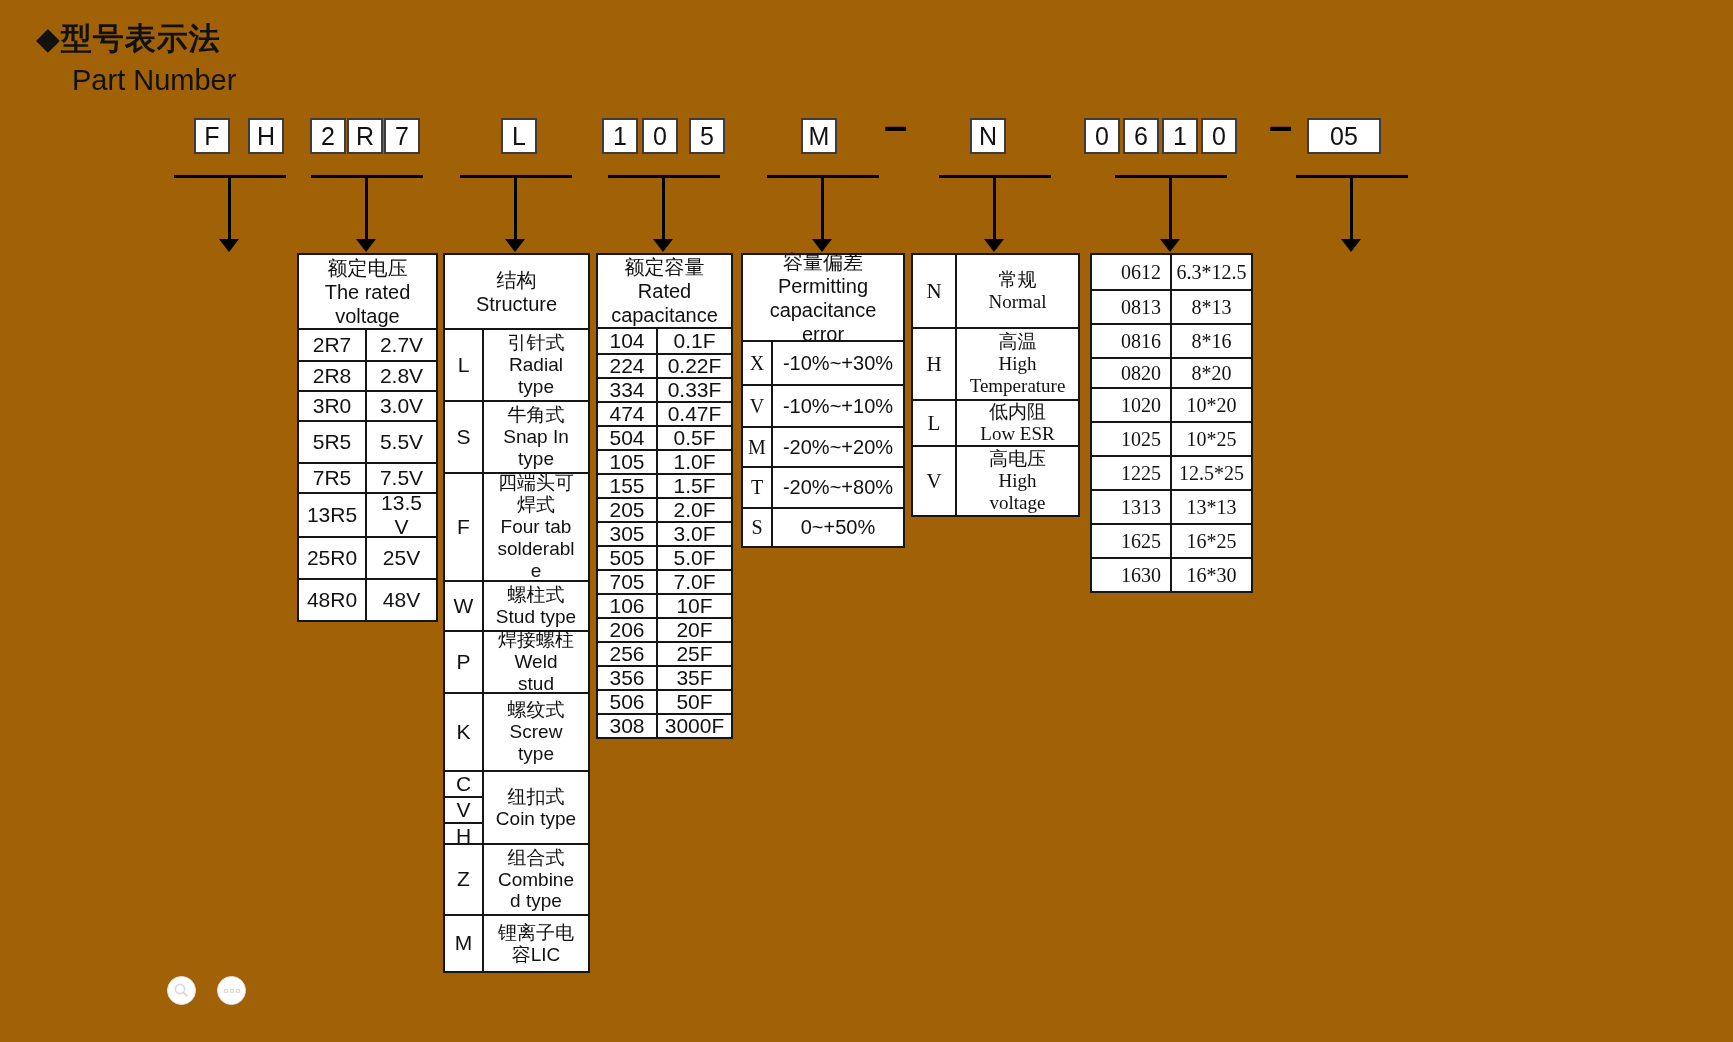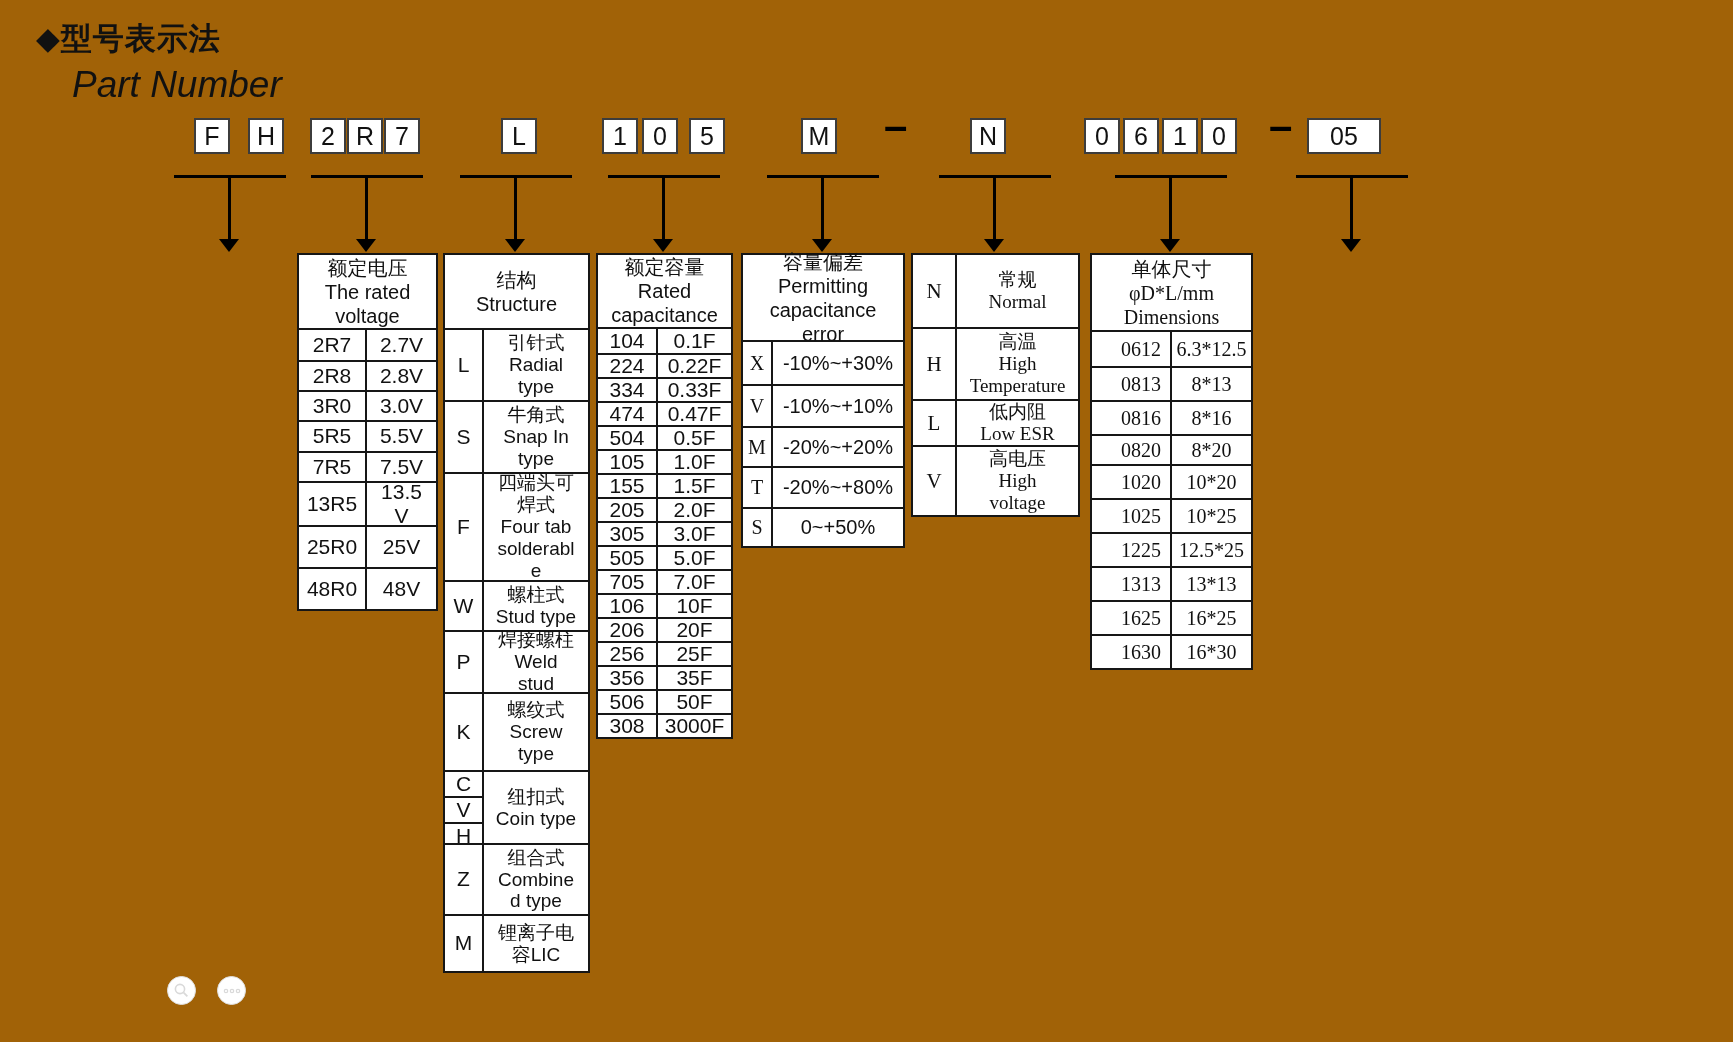--- a/index.html
+++ b/index.html
@@ -2,21 +2,21 @@
 <html><head>
 <meta charset="utf-8">
 <style>
   html,body{margin:0;padding:0;background:#fff;}
   #page{position:relative;width:1733px;height:1042px;background:#a16207;overflow:hidden;
         font-family:"Liberation Sans","DejaVu Sans",sans-serif;color:#111;}
   .sans{font-family:"Liberation Sans","DejaVu Sans",sans-serif;}
 
   .abs{position:absolute;}
   .doc-title{left:36px;top:18px;font-size:31px;font-weight:bold;letter-spacing:1px;}
-  .pn-title{left:72px;top:64px;font-size:37px;font-style:italic;}
+  .pn-title{left:72px;top:64px;font-size:29px;}
 
   
   .pbox{position:absolute;top:118px;width:36px;height:36px;border:2px solid #3c3c3c;
         box-sizing:border-box;display:flex;align-items:center;justify-content:center;
         font-size:25px;background:#fff;}
   .pbox.wide{width:74px;}
   .dashsep{position:absolute;top:105px;font-size:42px;font-weight:bold;color:#000;line-height:42px;}
 
   
   .conn{position:absolute;top:175px;width:112px;height:80px;}
@@ -163,21 +163,21 @@
         <div class="c val">2.7V</div>
       </div>
     <div class="tr" style="height:30px">
         <div class="c code">2R8</div>
         <div class="c val">2.8V</div>
       </div>
     <div class="tr" style="height:30px">
         <div class="c code">3R0</div>
         <div class="c val">3.0V</div>
       </div>
-    <div class="tr" style="height:31px">
+    <div class="tr" style="height:42px">
         <div class="c code">5R5</div>
         <div class="c val">5.5V</div>
       </div>
     <div class="tr" style="height:30px">
         <div class="c code">7R5</div>
         <div class="c val">7.5V</div>
       </div>
     <div class="tr" style="height:44px">
         <div class="c code">13R5</div>
         <div class="c val">13.5
@@ -375,23 +375,20 @@
       </div>
     <div class="tr" style="height:70px">
         <div class="c code">V</div>
         <div class="c val">高电压
 High
 voltage</div>
       </div>
   </div>
 
   <div class="tbl" id="dimensions">
-    <div class="th" style="height:77px">单体尺寸
-φD*L/mm
-Dimensions</div>
     <div class="tr" style="height:34px">
         <div class="c code">0612</div>
         <div class="c val">6.3*12.5</div>
       </div>
     <div class="tr" style="height:34px">
         <div class="c code">0813</div>
         <div class="c val">8*13</div>
       </div>
     <div class="tr" style="height:34px">
         <div class="c code">0816</div>

